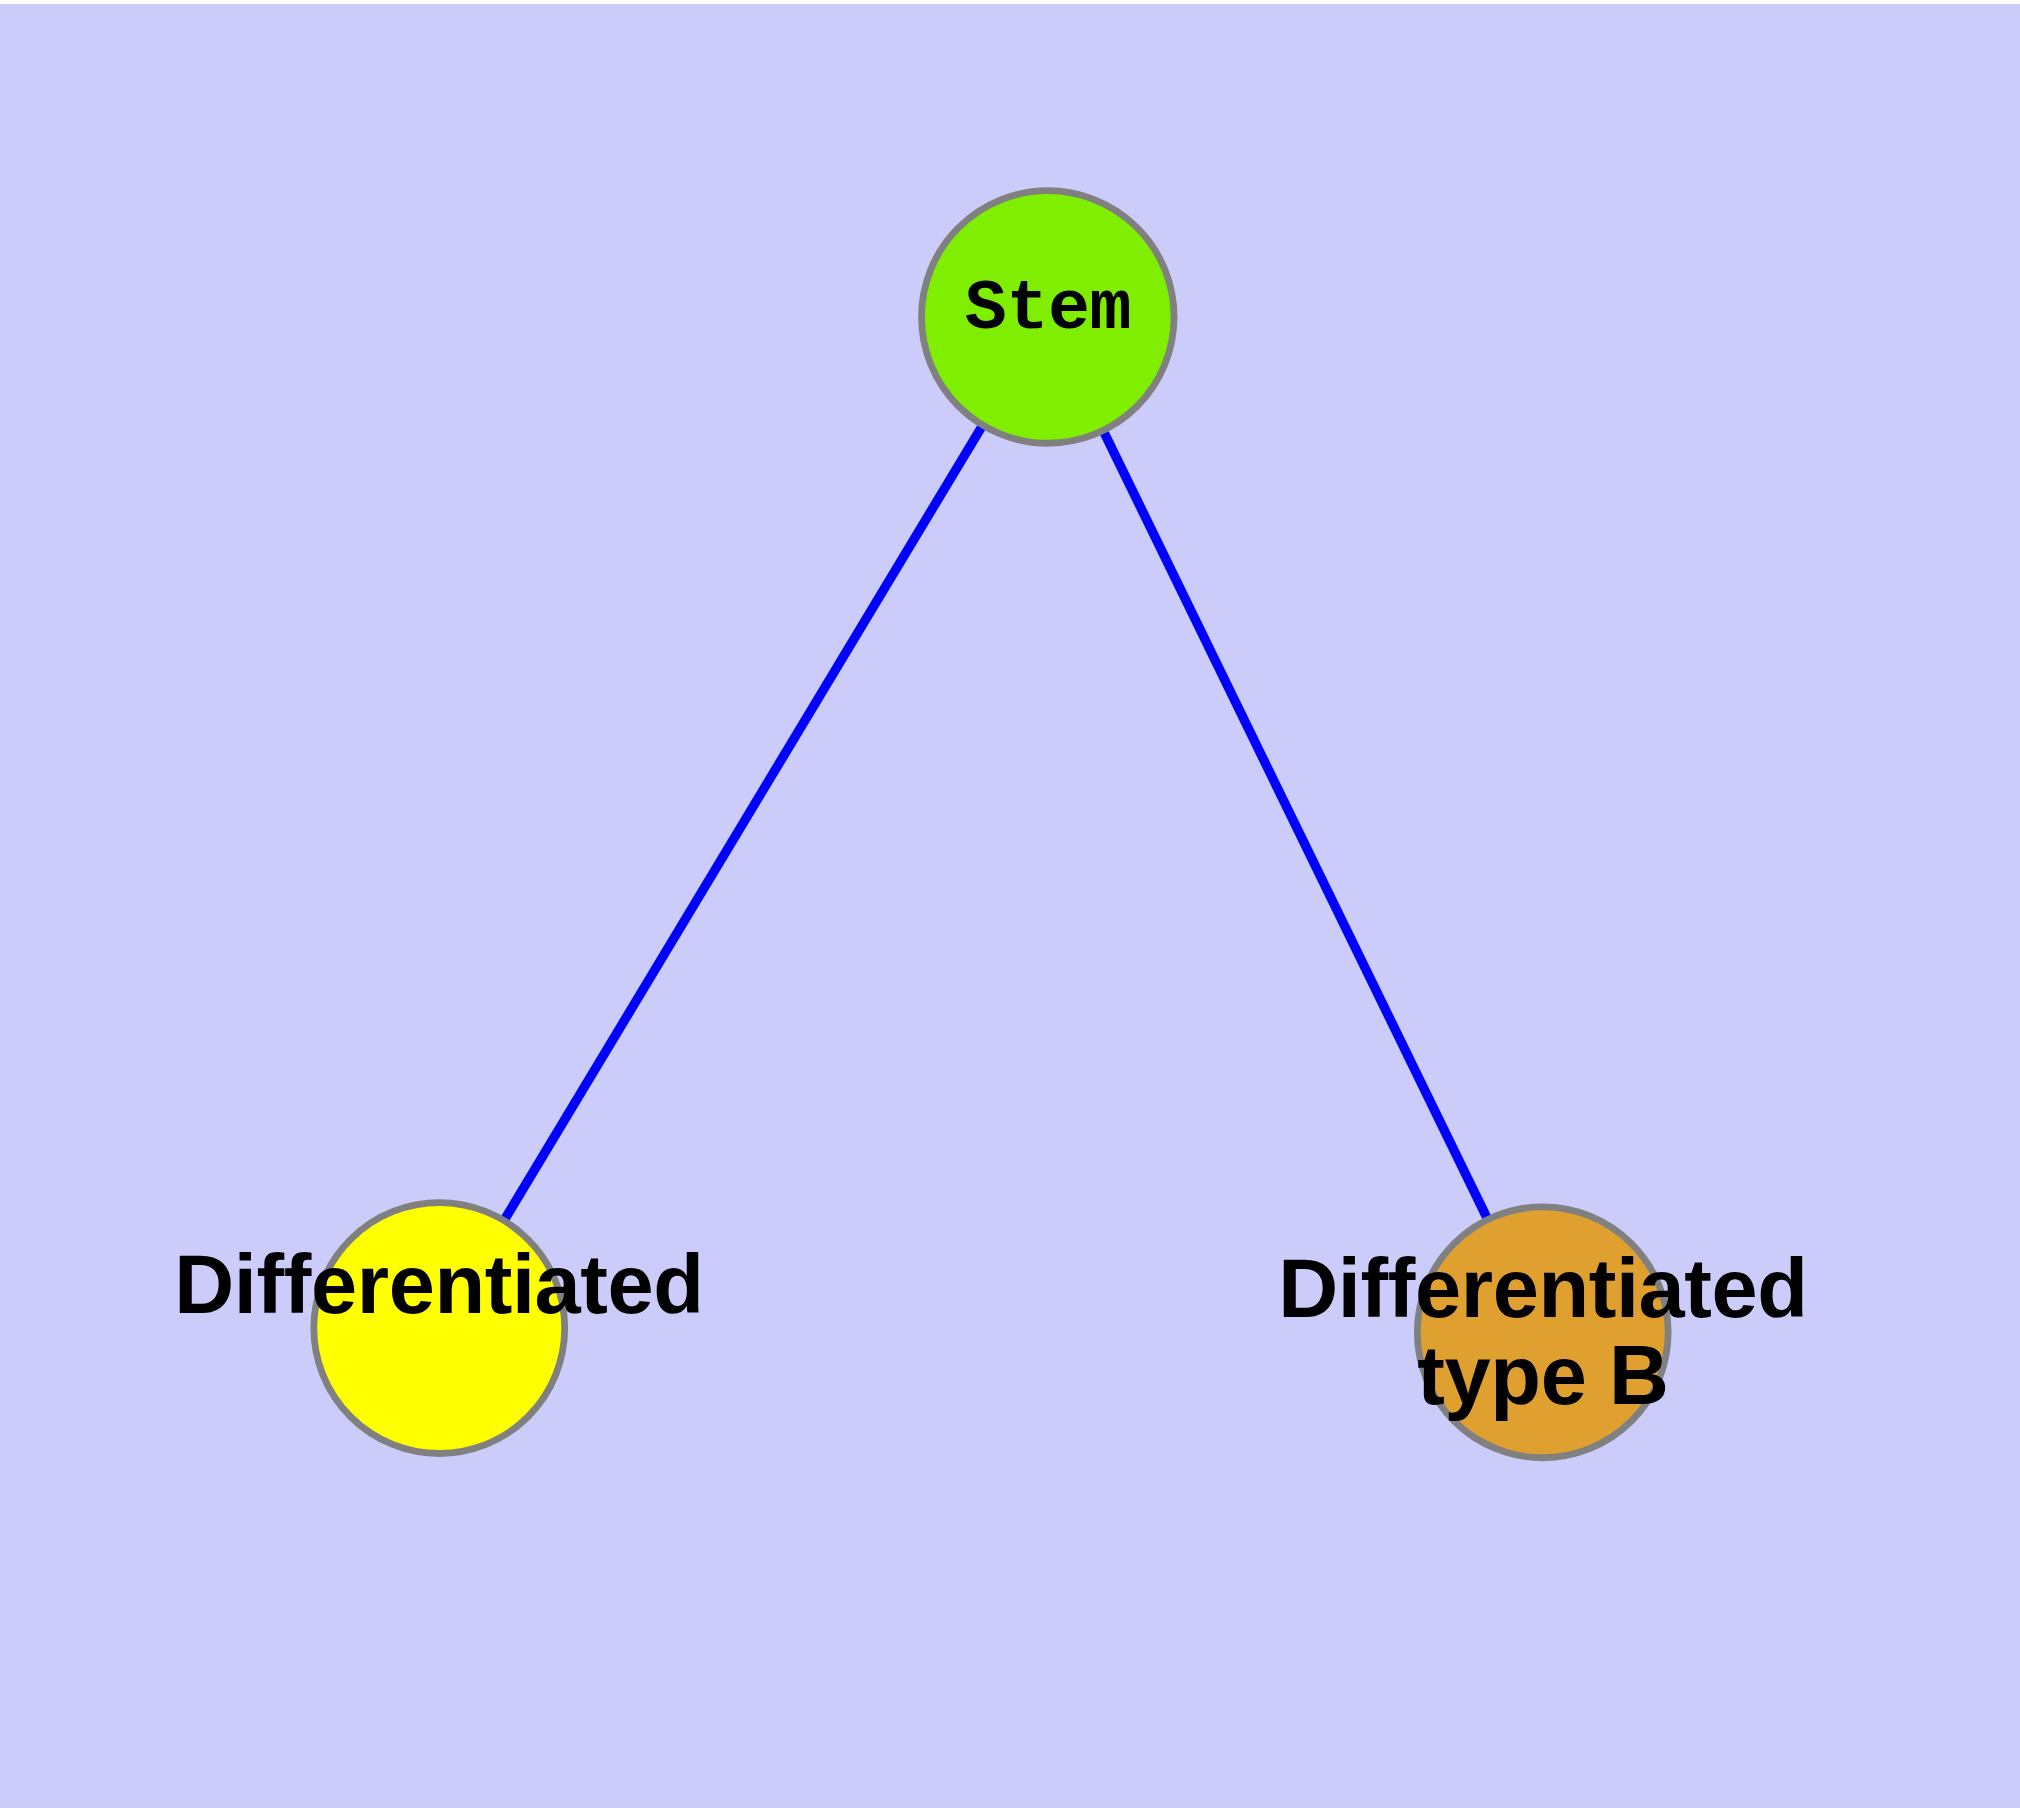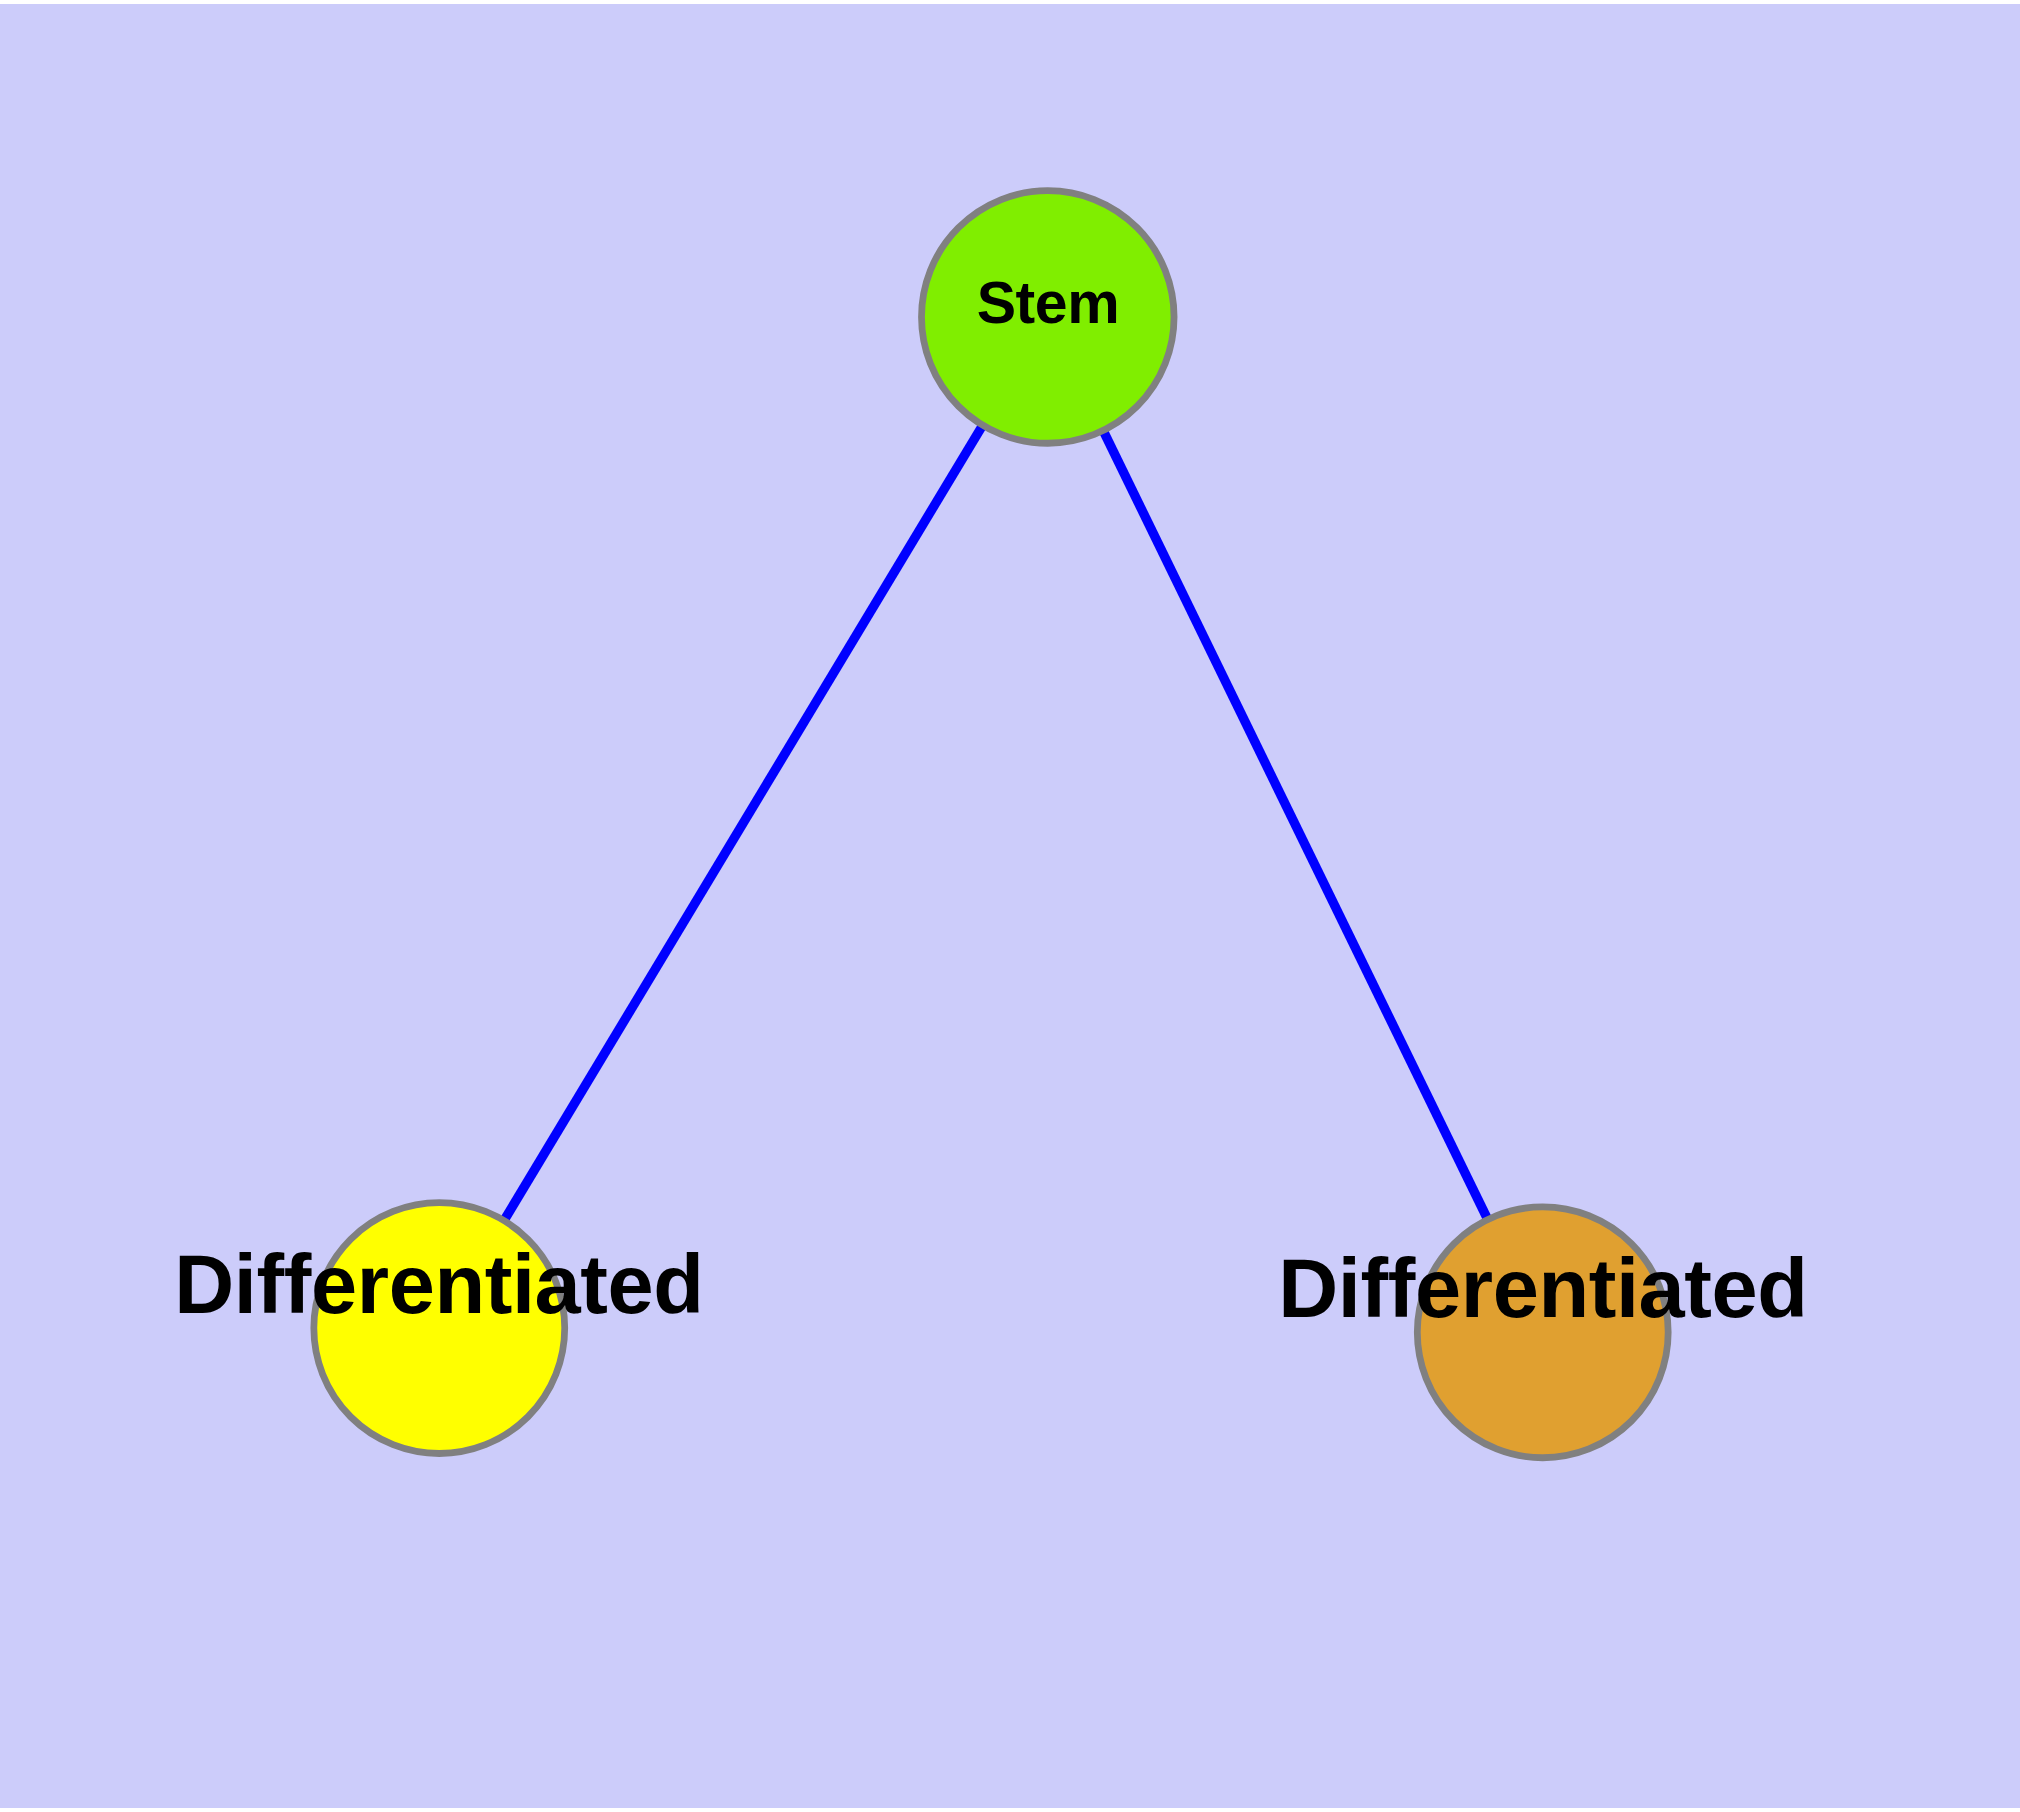--- a/index.html
+++ b/index.html
@@ -41,24 +41,25 @@
     text-align: center;
     font-family: "Liberation Sans", sans-serif;
     font-weight: bold;
     color: #000000;
     white-space: nowrap;
     line-height: 1.05;
     pointer-events: none;
     letter-spacing: -0.4px;
   }
   #label-stem {
-    font-size: 59px;
+    font-size: 70px;
     left: 709px;
     top: 270px;
     width: 678px;
+    font-family: Liberation Mono, monospace;
   }
   #label-a {
     font-size: 83px;
     left: 100px;
     top: 1242px;
     width: 678px;
   }
   #label-b {
     font-size: 83px;
     left: 1204px;
@@ -90,16 +91,17 @@
   <div class="node-label" id="label-stem" style="color: rgb(0, 0, 0); left: 709px; top: 273px;">
     <div>Stem</div>
   </div>
 
   <div class="node-label" id="label-a" style="color: rgb(0, 0, 0); left: 100px; top: 1241px;">
     <div>Differentiated</div>
   </div>
 
   <div class="node-label" id="label-b" style="color: rgb(0, 0, 0); left: 1204px; top: 1245px;">
     <div>Differentiated</div>
+    <div>type B</div>
   </div>
 
 </div>
 
 
 </body></html>

